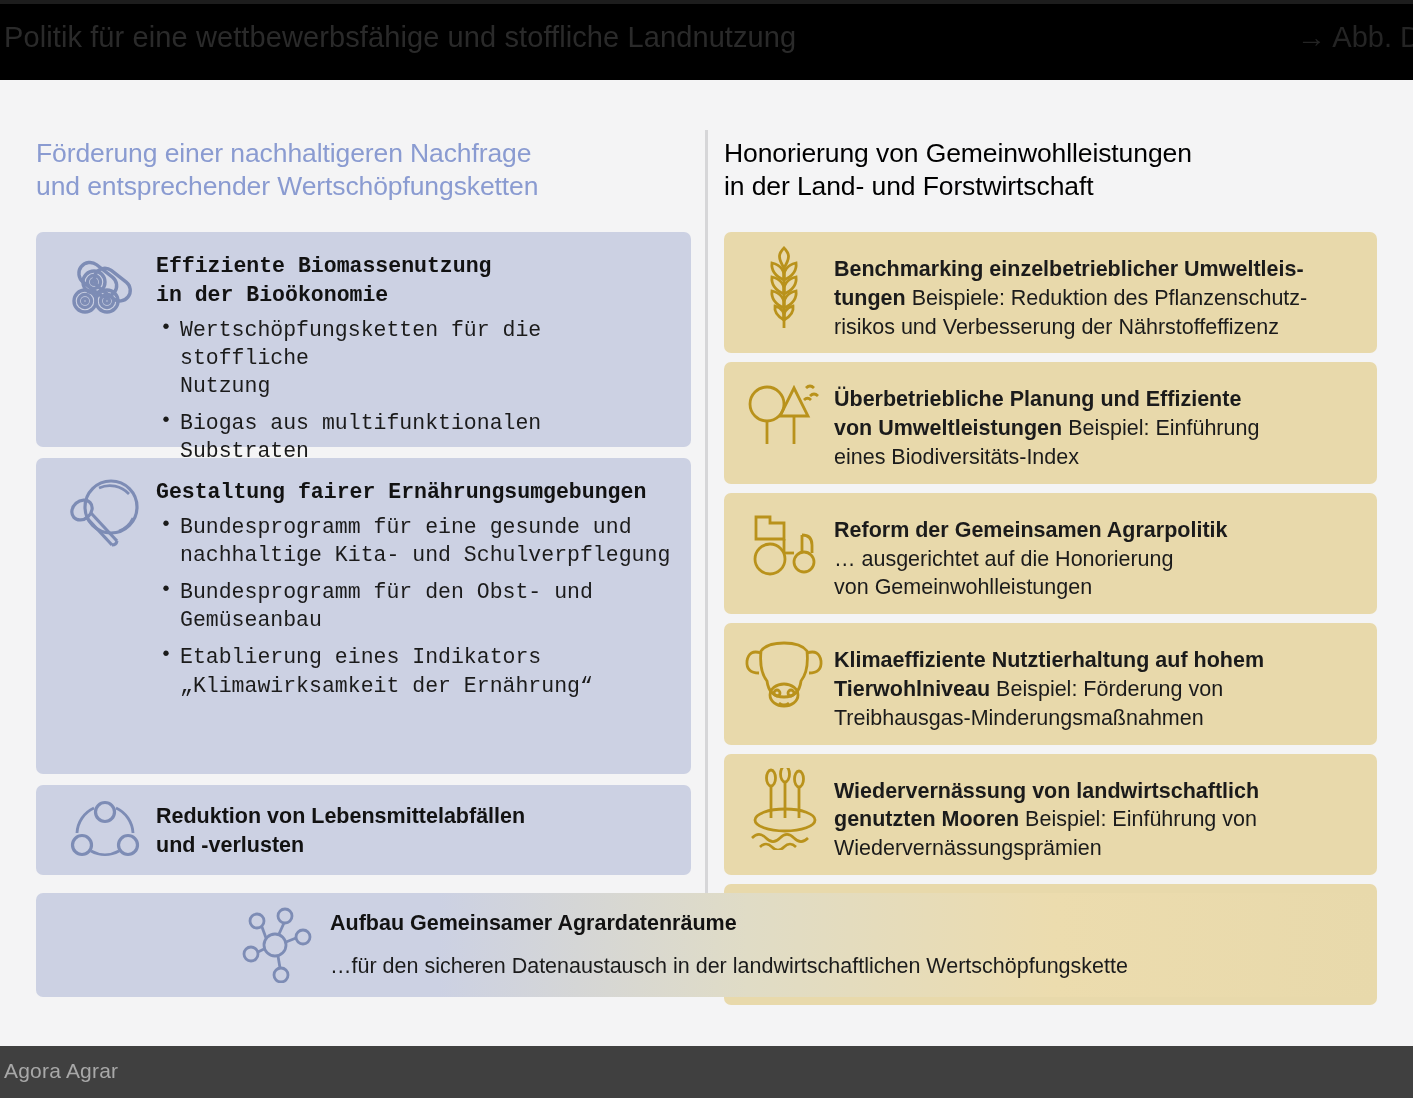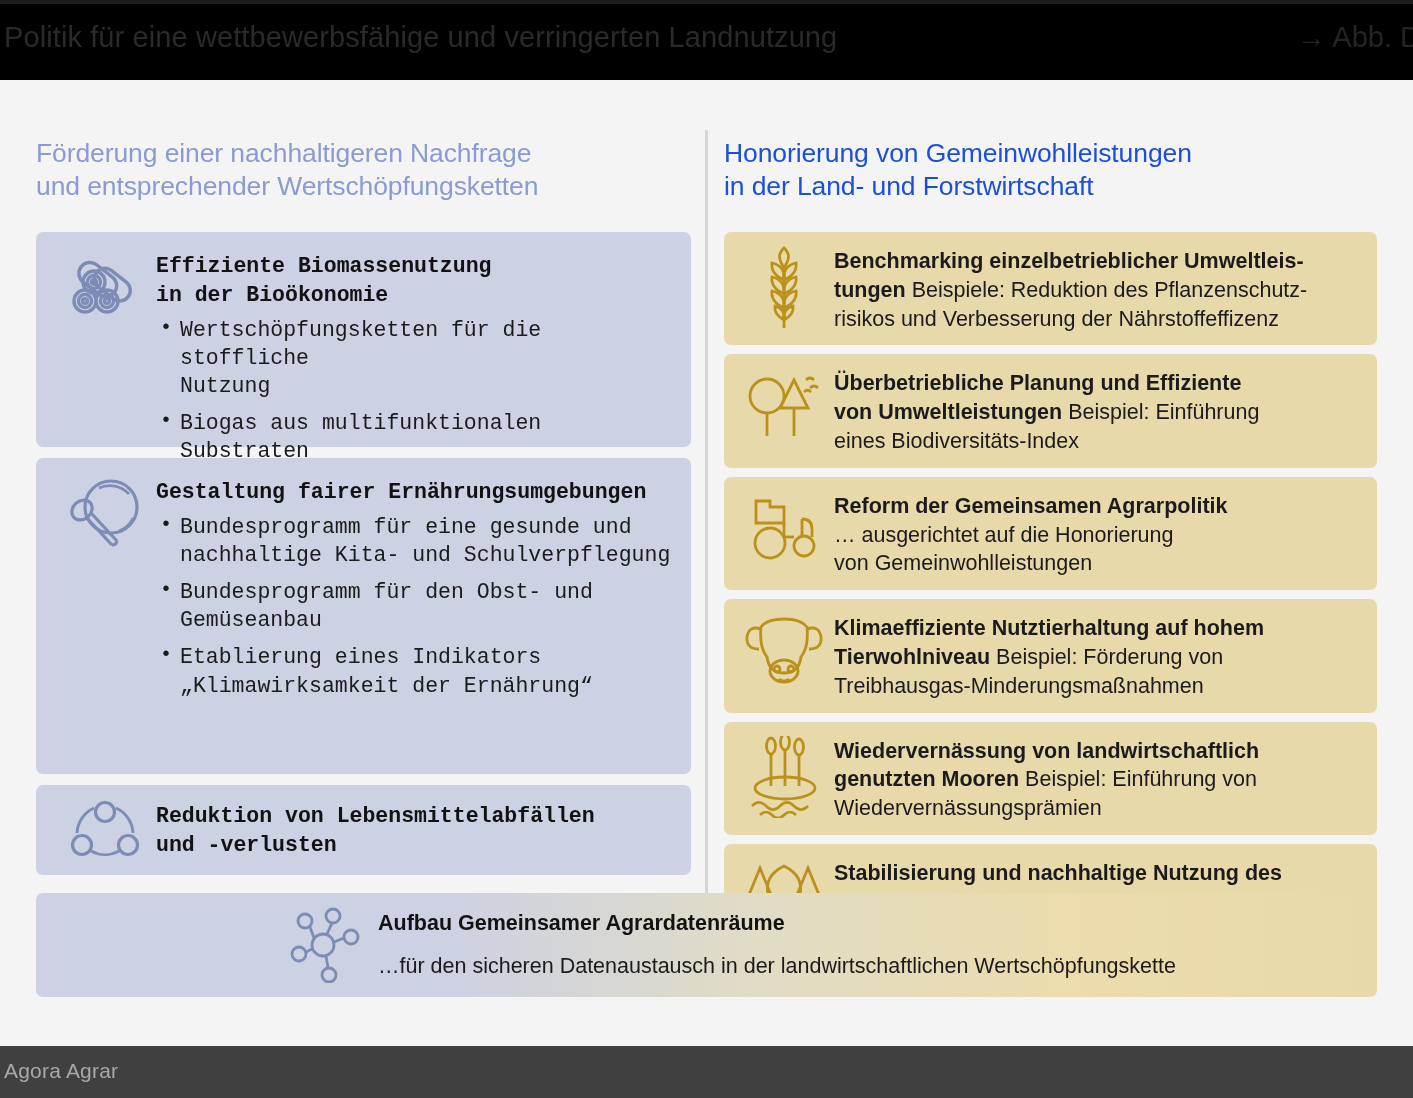--- a/index.html
+++ b/index.html
@@ -51,21 +51,21 @@
 
   .col { position: absolute; top: 0; }
   .col-left  { left: 36px;  width: 655px; }
   .col-right { left: 724px; width: 653px; }
 
   .col-title {
     font-size: 26.5px; line-height: 1.23; font-weight: 400;
     white-space: pre-line; padding-top: 57px; letter-spacing: -0.1px;
   }
   .col-title.blue { color: #8a9bd1; }
-  .col-title.gold { color: #1d4ed8; }
+  .col-title.gold { color: #000000; }
 
   
   .card {
     border-radius: 7px;
     display: flex; align-items: flex-start;
     position: relative;
   }
   .card-blue { background: #ccd1e3; }
   .card-gold { background: #e8d9ab; }
 
@@ -93,53 +93,53 @@
   }
   ul.bullets li:last-child { margin-bottom: 0; }
   ul.bullets li::before {
     content: "•"; position: absolute; left: 4px; top: -1px;
     font-size: 20px; color: #1b1b1b;
   }
 
   
   .lc1 { position:absolute; left:0;  top:152px; width:655px; height:215px; padding:18px 18px 16px 18px; }
   .lc2 { position:absolute; left:0;  top:378px; width:655px; height:316px; padding:18px 18px 17px 18px; }
-  .lc3 { position:absolute; left:0;  top:705px; width:655px; height:90px;  padding:18px 18px 16px 18px; align-items:center;font-family:Liberation Mono, monospace; }
+  .lc3 { position:absolute; left:0;  top:705px; width:655px; height:90px;  padding:18px 18px 16px 18px; align-items:center; }
 
   .lc1 .card-icon, .lc2 .card-icon, .lc3 .card-icon { width: 102px; }
   .lc1 .card-body, .lc2 .card-body { padding-top: 2px; font-family: Liberation Mono, monospace; }
 
   
   .rcard { width: 653px; padding: 14px 16px 12px 10px; margin-bottom: 9px; }
   .rcard .card-icon { width: 100px; }
-  .rcard .card-body { padding-top: 1px; }
+  .rcard .card-body { padding-top: 1px; margin-top: 8px; }
   .rlist { position: absolute; left: 0; top: 152px; width: 653px; }
 
   
   .bottom-card {
     position: absolute; left: 36px; top: 813px; width: 1341px; height: 104px;
     border-radius: 7px;
     background: linear-gradient(to right, #ccd1e3 0%, #ccd1e3 30%, #e0dcc6 53%, #ecdcae 76%, #e8d9ab 100%);
-    display: flex; align-items: center; padding-left: 48px;
+    display: flex; align-items: center;
   }
   .bottom-card .card-icon { width: 90px; margin-left: 196px; }
   .bottom-card .card-body { padding-left: 8px; }
   .bottom-head { font-weight: 700; font-size: 21.5px; line-height: 1.3; color: #121212; }
   .bottom-sub  { font-weight: 400; font-size: 21.5px; line-height: 1.3; color: #1b1b1b; margin-top: 15px; }
 
   svg { display: block; }
 </style>
 </head>
 <body>
 
 <div class="page">
 
   <div class="topbar">
     <div class="topbar-strip"></div>
-    <div class="topbar-title">Politik für eine wettbewerbsfähige und verringerten Landnutzung</div>
+    <div class="topbar-title">Politik für eine wettbewerbsfähige und stoffliche Landnutzung</div>
     <div class="topbar-ref">→ Abb. D</div>
   </div>
 
   <div class="content">
 
     <div class="divider"></div>
 
     <div class="col col-left">
       <div class="col-title blue">Förderung einer nachhaltigeren Nachfrage
 und entsprechender Wertschöpfungsketten</div>

